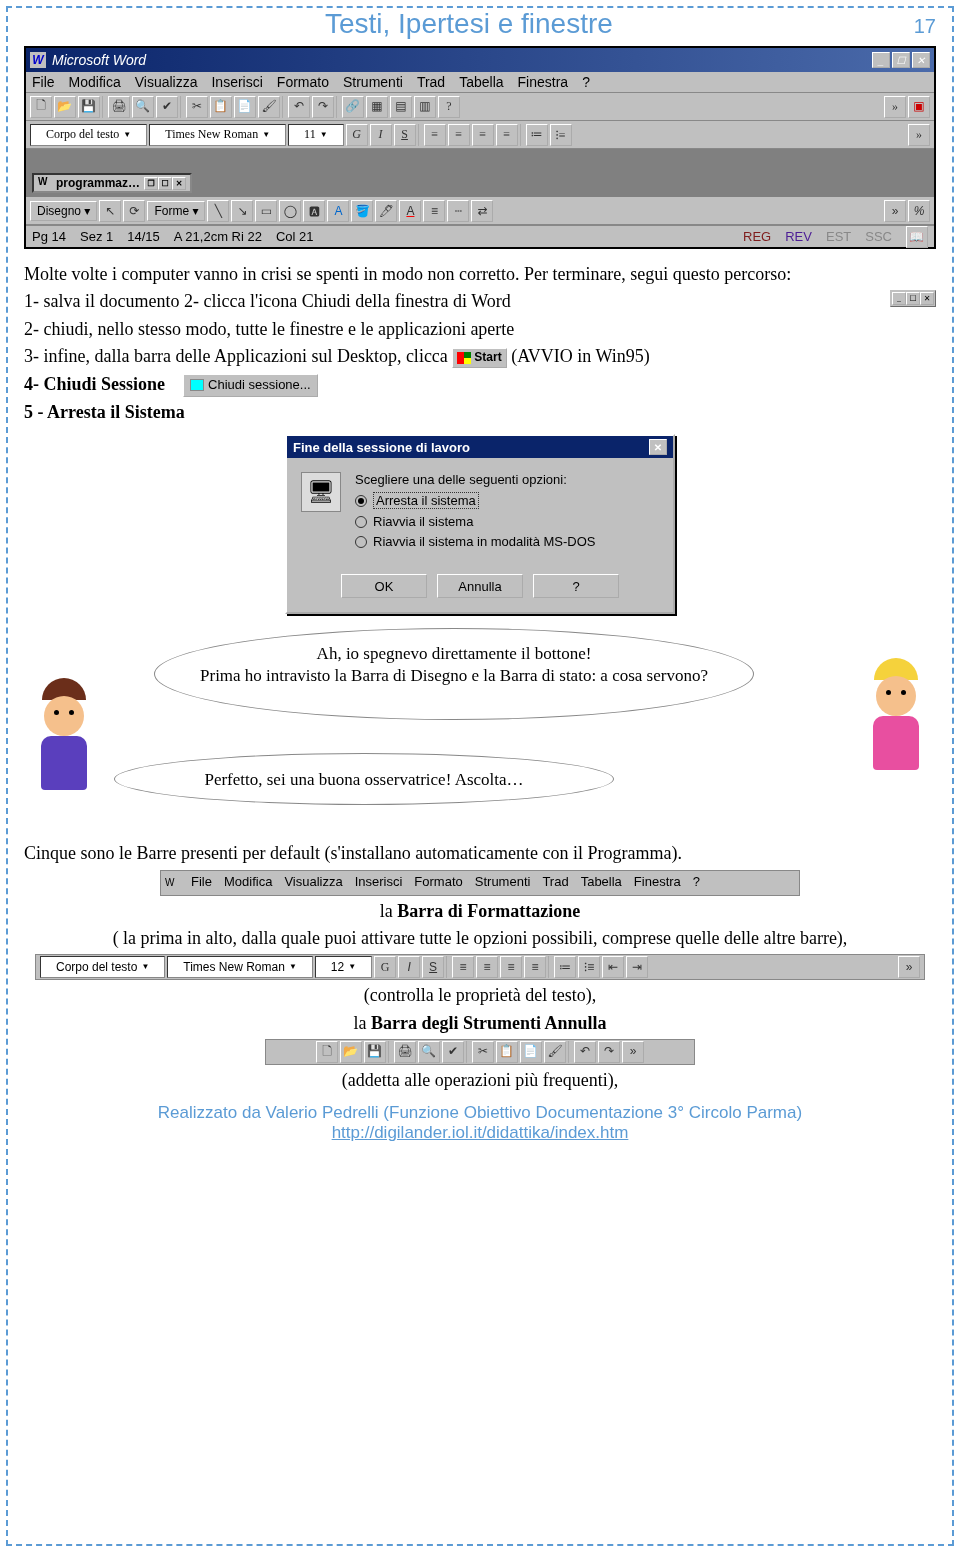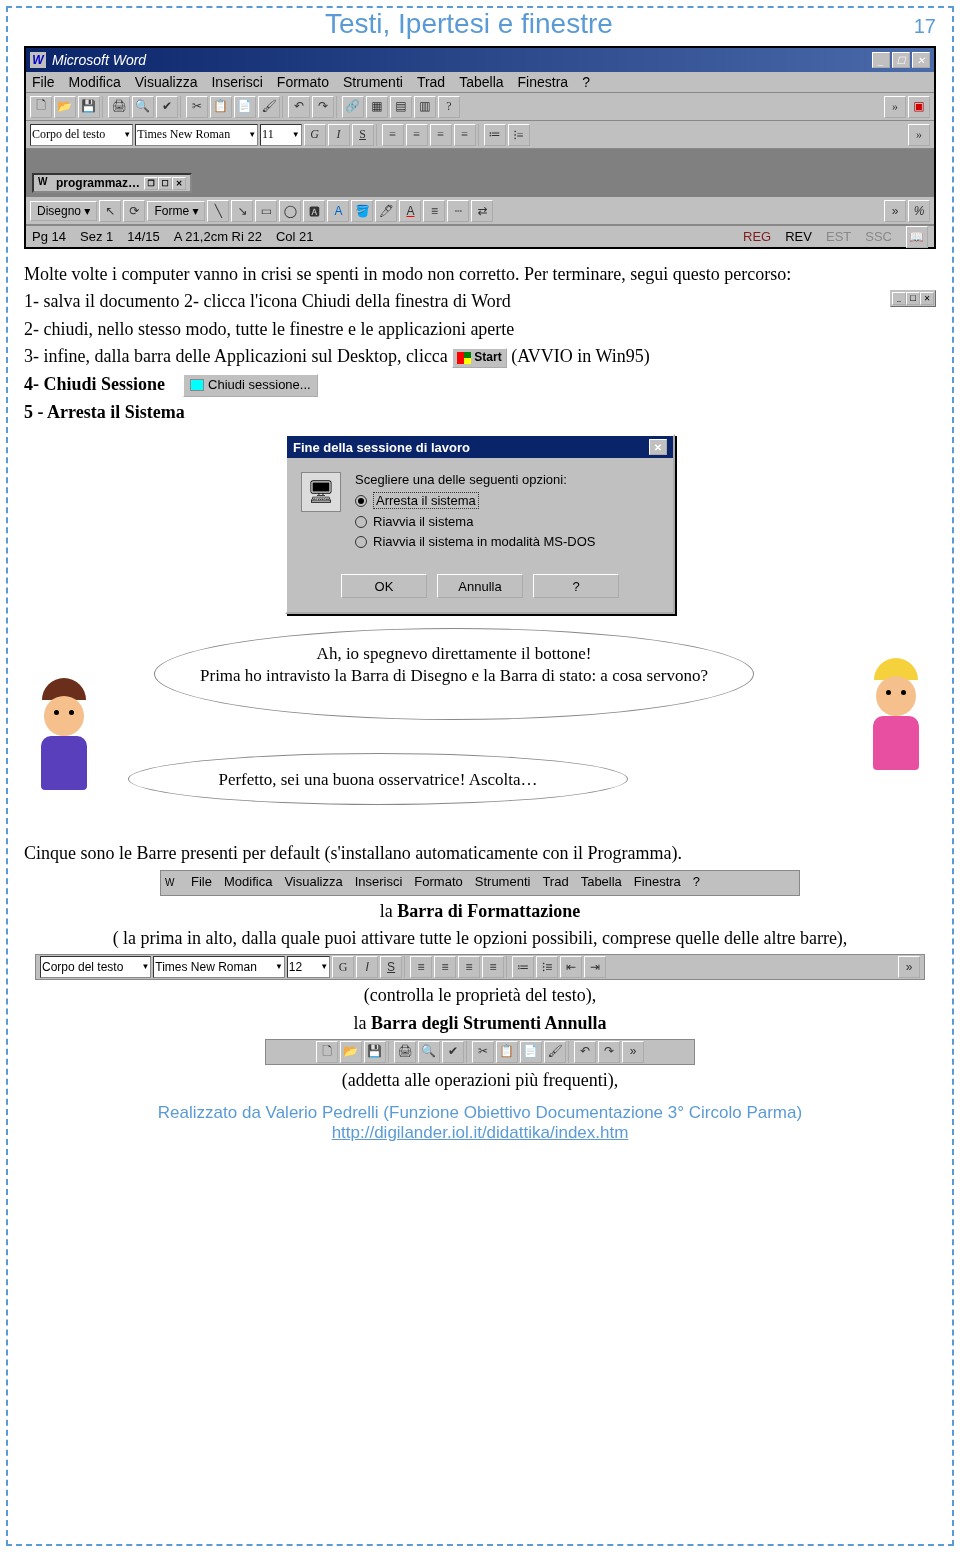--- a/index.html
+++ b/index.html
@@ -98,24 +98,24 @@
     border: 1px outset #fff;
     background: #c0c0c0;
     display: inline-flex; align-items: center; justify-content: center;
     font-size: 12px; color: #333;
   }
   .tb-sep { width: 4px; height: 22px; border-left: 1px inset #fff; }
   .font-combo {
     height: 22px;
     border: 1px inset #888;
     background: #fff;
-    padding: 0 1px;
+    padding: 0 15px;
     font-size: 12px;
     display: inline-flex; align-items: center;
-    gap: 18px;
+    gap: 4px;
   }
   .dropdown-arrow { font-size: 8px; }
   .doc-area {
     background: #808080;
     height: 48px;
     position: relative;
   }
   .taskbar-btn {
     position: absolute;
     left: 6px; bottom: 4px;
@@ -255,21 +255,21 @@
     position: absolute;
     border: 1px solid #888;
     border-radius: 50%/50%;
     padding: 14px 30px;
     background: #fff;
     text-align: center;
     font-size: 17px;
     line-height: 1.25;
   }
   .bubble1 { left: 130px; top: 0; width: 600px; height: 92px; }
-  .bubble2 { left: 104px; top: 125px; width: 500px; height: 52px; display: flex; align-items: center; justify-content: center; }
+  .bubble2 { left: 90px; top: 125px; width: 500px; height: 52px; display: flex; align-items: center; justify-content: center; }
   .person {
     position: absolute;
     width: 100px; height: 140px;
     display: flex; flex-direction: column; align-items: center;
     font-size: 60px;
   }
   .person.left { left: -10px; top: 50px; }
   .person.right { right: -10px; top: 30px; }
   .face { width: 40px; height: 40px; background: #f5c08c; border-radius: 50%; position: relative; }
   .face::before, .face::after { content:""; position:absolute; width:5px; height:5px; background:#000; border-radius:50%; top:14px; }
@@ -420,21 +420,21 @@
       <span style="margin-left:auto" class="tb-btn">»</span>
       <span class="tb-btn" style="font-style:italic">%</span>
     </div>
     <div class="statusbar">
       <span>Pg 14</span>
       <span>Sez 1</span>
       <span>14/15</span>
       <span>A 21,2cm Ri 22</span>
       <span>Col 21</span>
       <span style="margin-left:auto;color:#7f1d1d">REG</span>
-      <span style="color:#000000">REV</span>
+      <span style="color:#4c1d95">REV</span>
       <span style="color:#888">EST</span>
       <span style="color:#888">SSC</span>
       <span class="tb-btn">📖</span>
     </div>
   </div>
 
   <div class="body-text">
     <p>Molte volte i computer vanno in crisi se spenti in modo non corretto. Per terminare, segui questo percorso:</p>
     <p>
       <span>1-  salva il documento  2- clicca l'icona Chiudi della finestra di Word</span>

